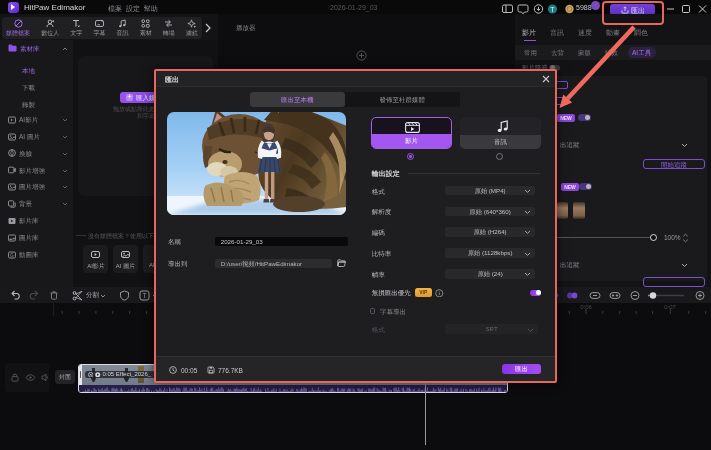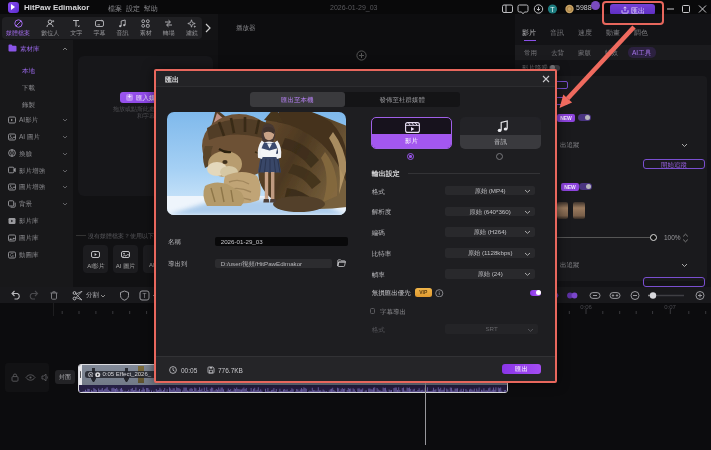--- a/index.html
+++ b/index.html
@@ -5,21 +5,21 @@
 body{position:relative}
 .abs{position:absolute}
 .row{display:flex;align-items:center}
 svg{display:block}
 </style></head>
 <body>
 
 <div class="abs" style="left:0;top:0;width:711px;height:14px;background:#09090a"></div>
 <div class="abs" style="left:8px;top:2px;width:11px;height:11px;border-radius:3px;background:linear-gradient(135deg,#8a4df0,#5b2bd0);"></div>
 <div class="abs" style="left:11px;top:4px;width:0;height:0;border-left:4px solid #fff;border-top:3px solid transparent;border-bottom:3px solid transparent"></div>
-<div class="abs" style="left:24px;top:3px;font-size:8px;font-weight:bold;color:#d8d8da">HitPaw Edimakor</div>
+<div class="abs" style="left:24px;top:3px;font-size:8px;font-weight:normal;color:#d8d8da">HitPaw Edimakor</div>
 <div class="abs" style="left:108px;top:4px;font-size:7px;color:#8a8a8e;">檔案&nbsp;&nbsp;設定&nbsp;&nbsp;幫助</div>
 <div class="abs" style="left:330px;top:4px;font-size:7px;color:#5a5a5e">2026-01-29_03</div>
 
 <svg class="abs" style="left:502px;top:4px" width="104" height="10" viewBox="0 0 104 10">
   <rect x="0.5" y="1" width="10" height="7.5" rx="1.5" fill="none" stroke="#bdbdc0" stroke-width="1"></rect>
   <line x1="4" y1="1" x2="4" y2="8.5" stroke="#bdbdc0" stroke-width="1"></line>
   <path d="M17.5 1h7a1.5 1.5 0 0 1 1.5 1.5v4a1.5 1.5 0 0 1-1.5 1.5h-2l-1.5 1.8-1.5-1.8h-2A1.5 1.5 0 0 1 16 6.5v-4A1.5 1.5 0 0 1 17.5 1z" fill="none" stroke="#bdbdc0" stroke-width="1"></path>
   <circle cx="36.5" cy="5" r="4.2" fill="none" stroke="#bdbdc0" stroke-width="1"></circle>
   <path d="M36.5 2.8v3.4M34.8 4.8l1.7 1.7 1.7-1.7" fill="none" stroke="#bdbdc0" stroke-width="1"></path>
   <circle cx="50.5" cy="5" r="4.6" fill="#1d7d80"></circle>

